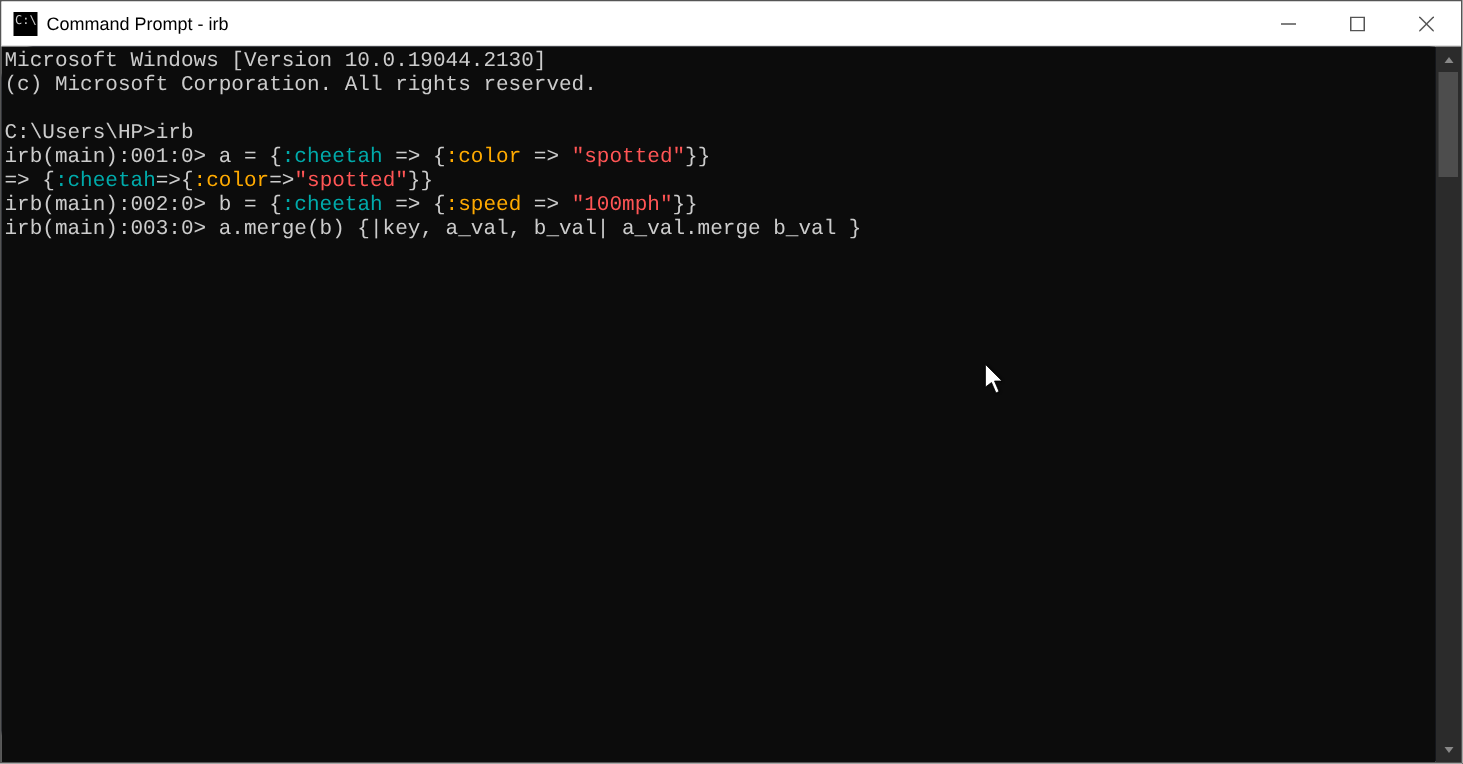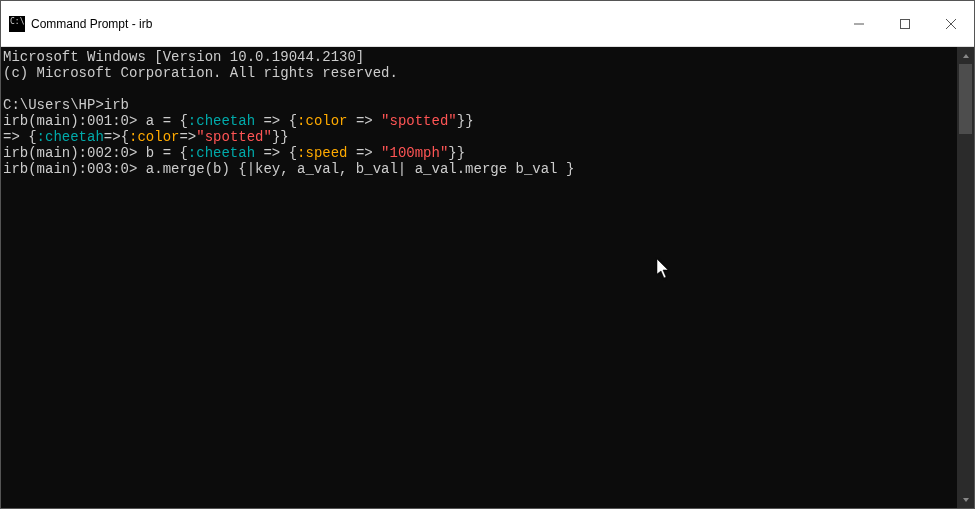--- a/index.html
+++ b/index.html
@@ -1,18 +1,18 @@
 <!DOCTYPE html>
 <html><head>
 <meta charset="utf-8">
 <style>
 * { margin: 0; padding: 0; box-sizing: border-box; }
 html, body { width: 975px; height: 509px; overflow: hidden; font-family: "Segoe UI", Tahoma, sans-serif; background: #fff; }
 .window { width: 975px; height: 509px; display: flex; flex-direction: column; border: 1px solid #555; }
-.titlebar { height: 46px; background: #fff; display: flex; align-items: center; border-bottom: 1px solid #e0e0e0; }
+.titlebar { height: 30px; background: #fff; display: flex; align-items: center; border-bottom: 1px solid #e0e0e0; }
 .titlebar .icon { width: 16px; height: 16px; margin: 0 6px 0 8px; background: #000; position: relative; display:inline-block; }
 .titlebar .icon::before { content: "C:\\"; position:absolute; top:1px; left:1px; font-size:8px; color:#ccc; font-family: Consolas, monospace; }
 .titlebar .title { font-size: 12px; color: #000; flex: 0 0 auto; }
 .titlebar .spacer { flex: 1 1 auto; }
 .winbtn { width: 46px; height: 30px; display:flex; align-items:center; justify-content:center; color:#555; }
 .winbtn svg { width: 10px; height: 10px; }
 .client { flex: 1 1 auto; display: flex; background: #0f172a; border-radius: 21px; }
 .terminal { flex: 1 1 auto; background: #0c0c0c; color: #cccccc; font-family: Consolas, "Courier New", monospace; font-size: 14px; line-height: 16px; padding: 2px 0 0 2px; white-space: pre; overflow: hidden; position: relative; }
 .scrollbar { width: 17px; background: #2b2b2b; display:flex; flex-direction:column; }
 .scrollbar .arrow { height: 17px; display:flex; align-items:center; justify-content:center; color:#888; font-size:10px; }

